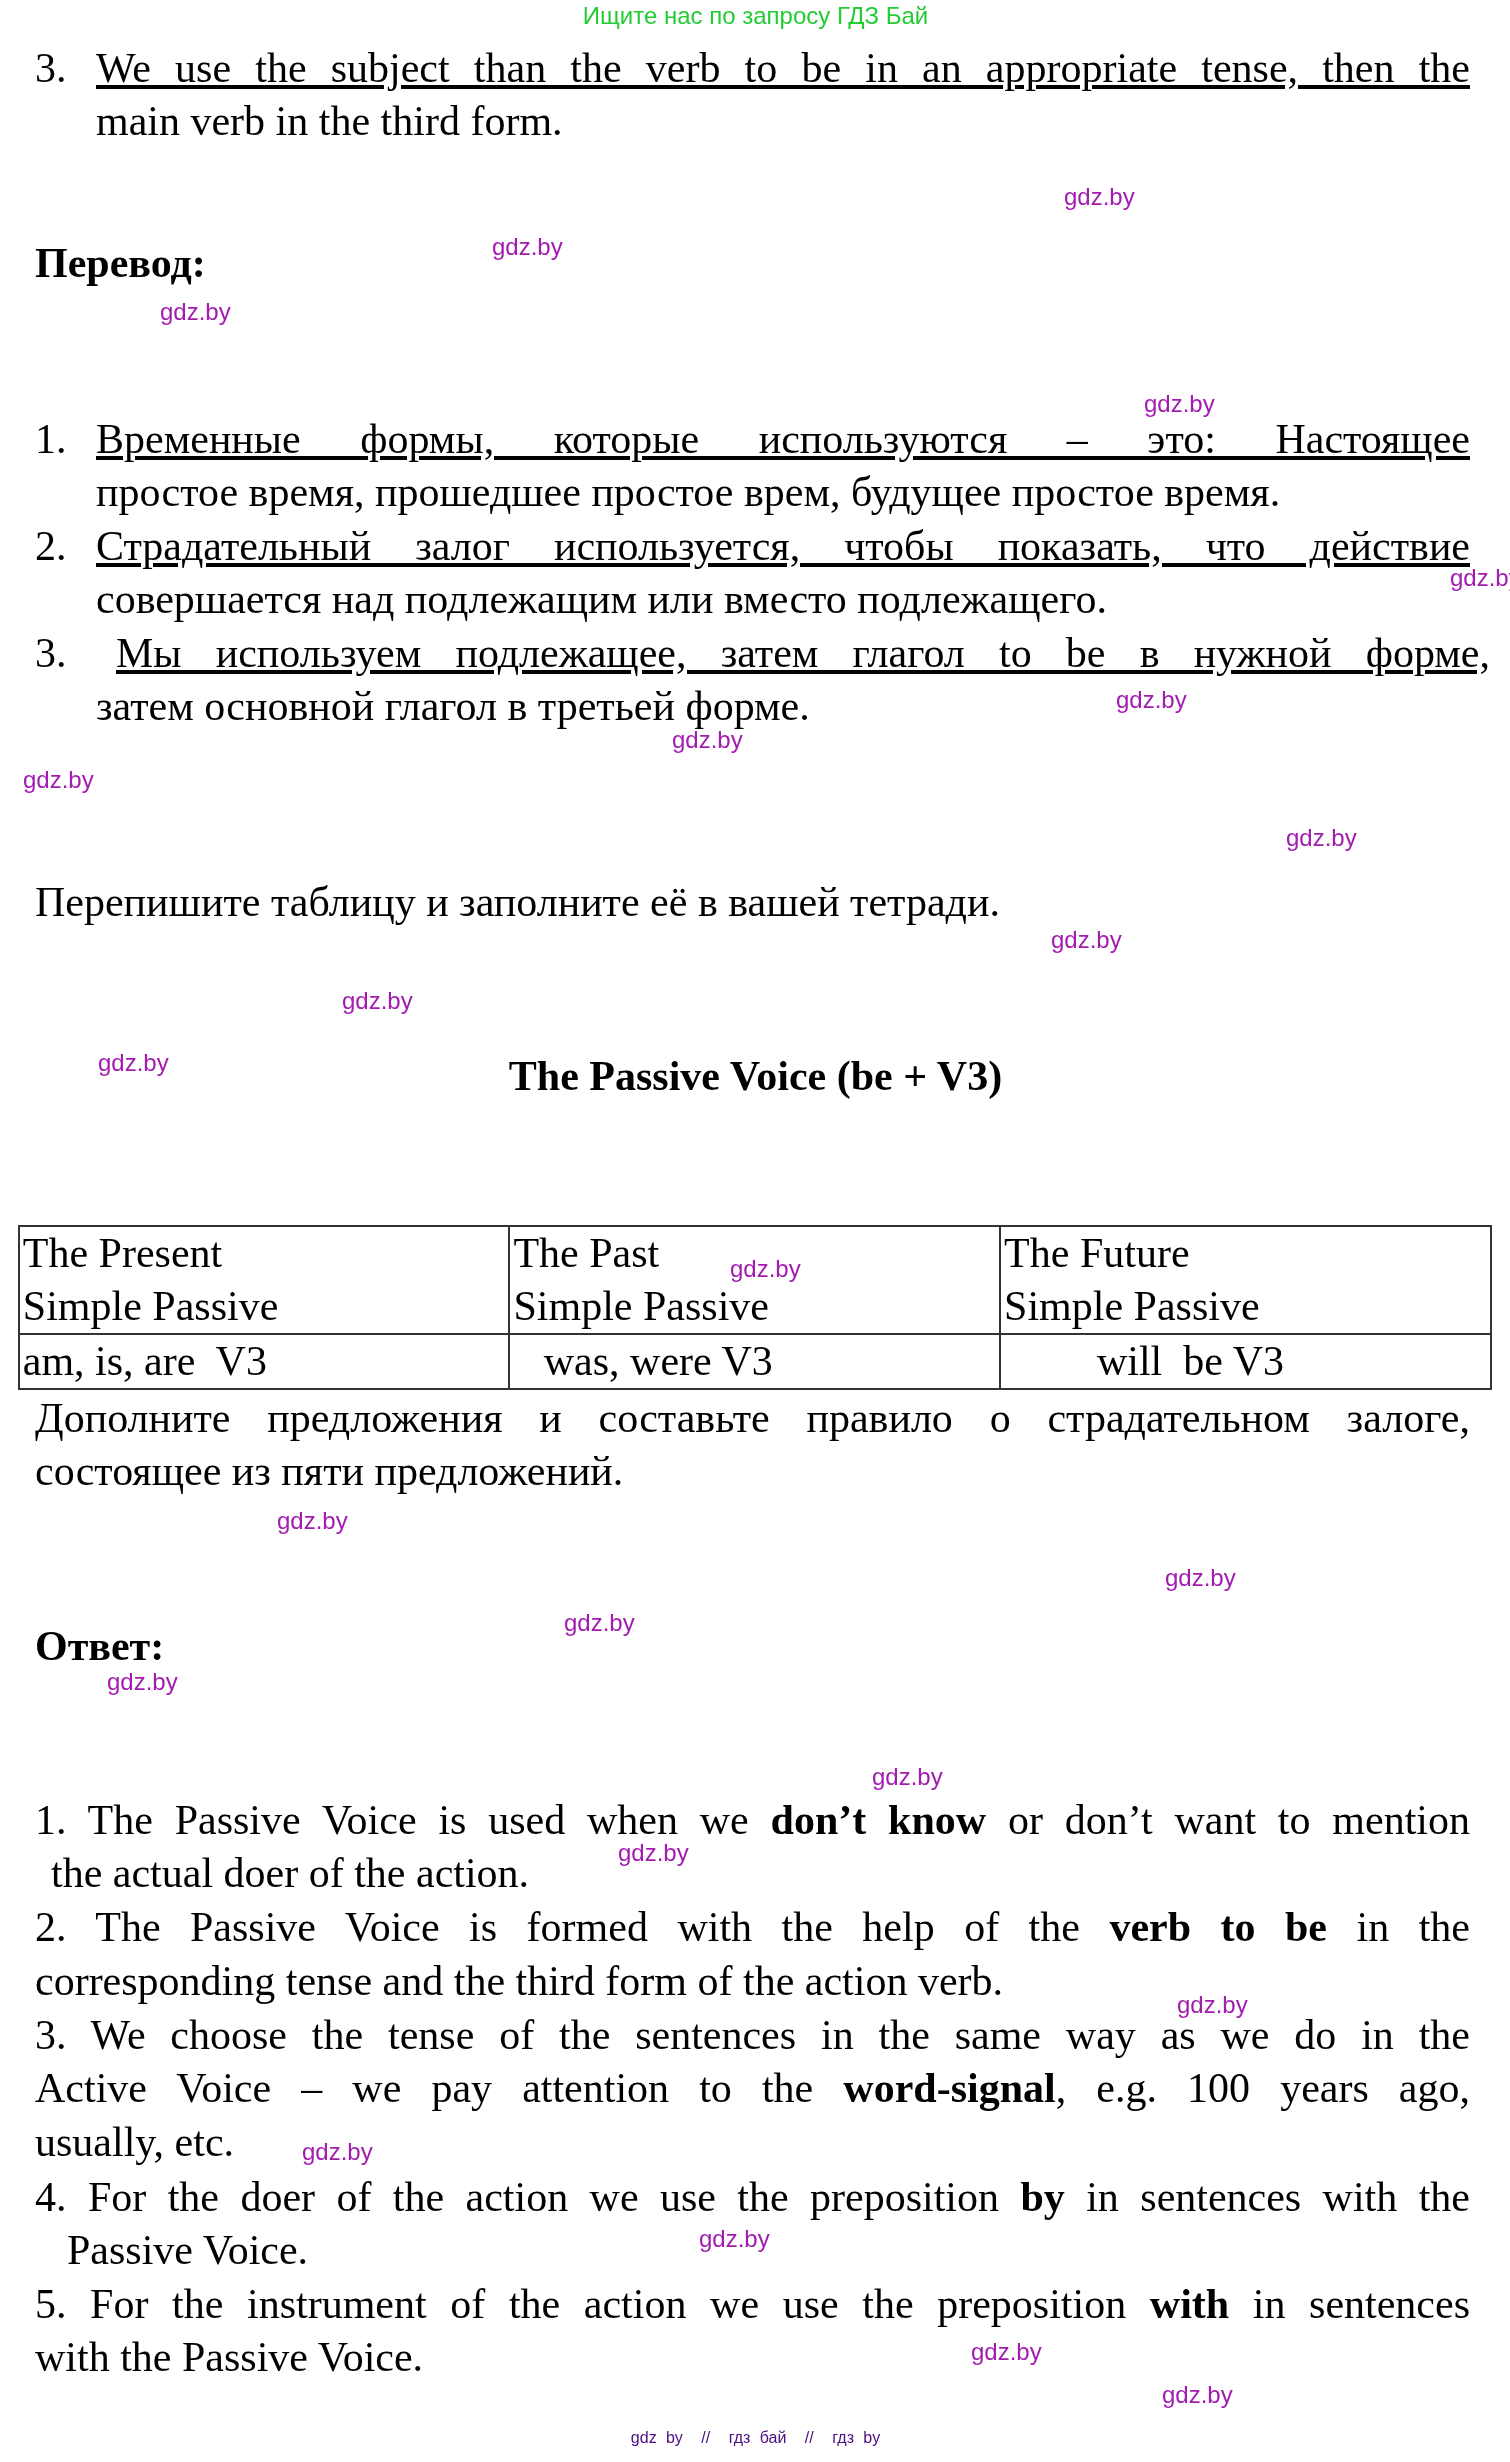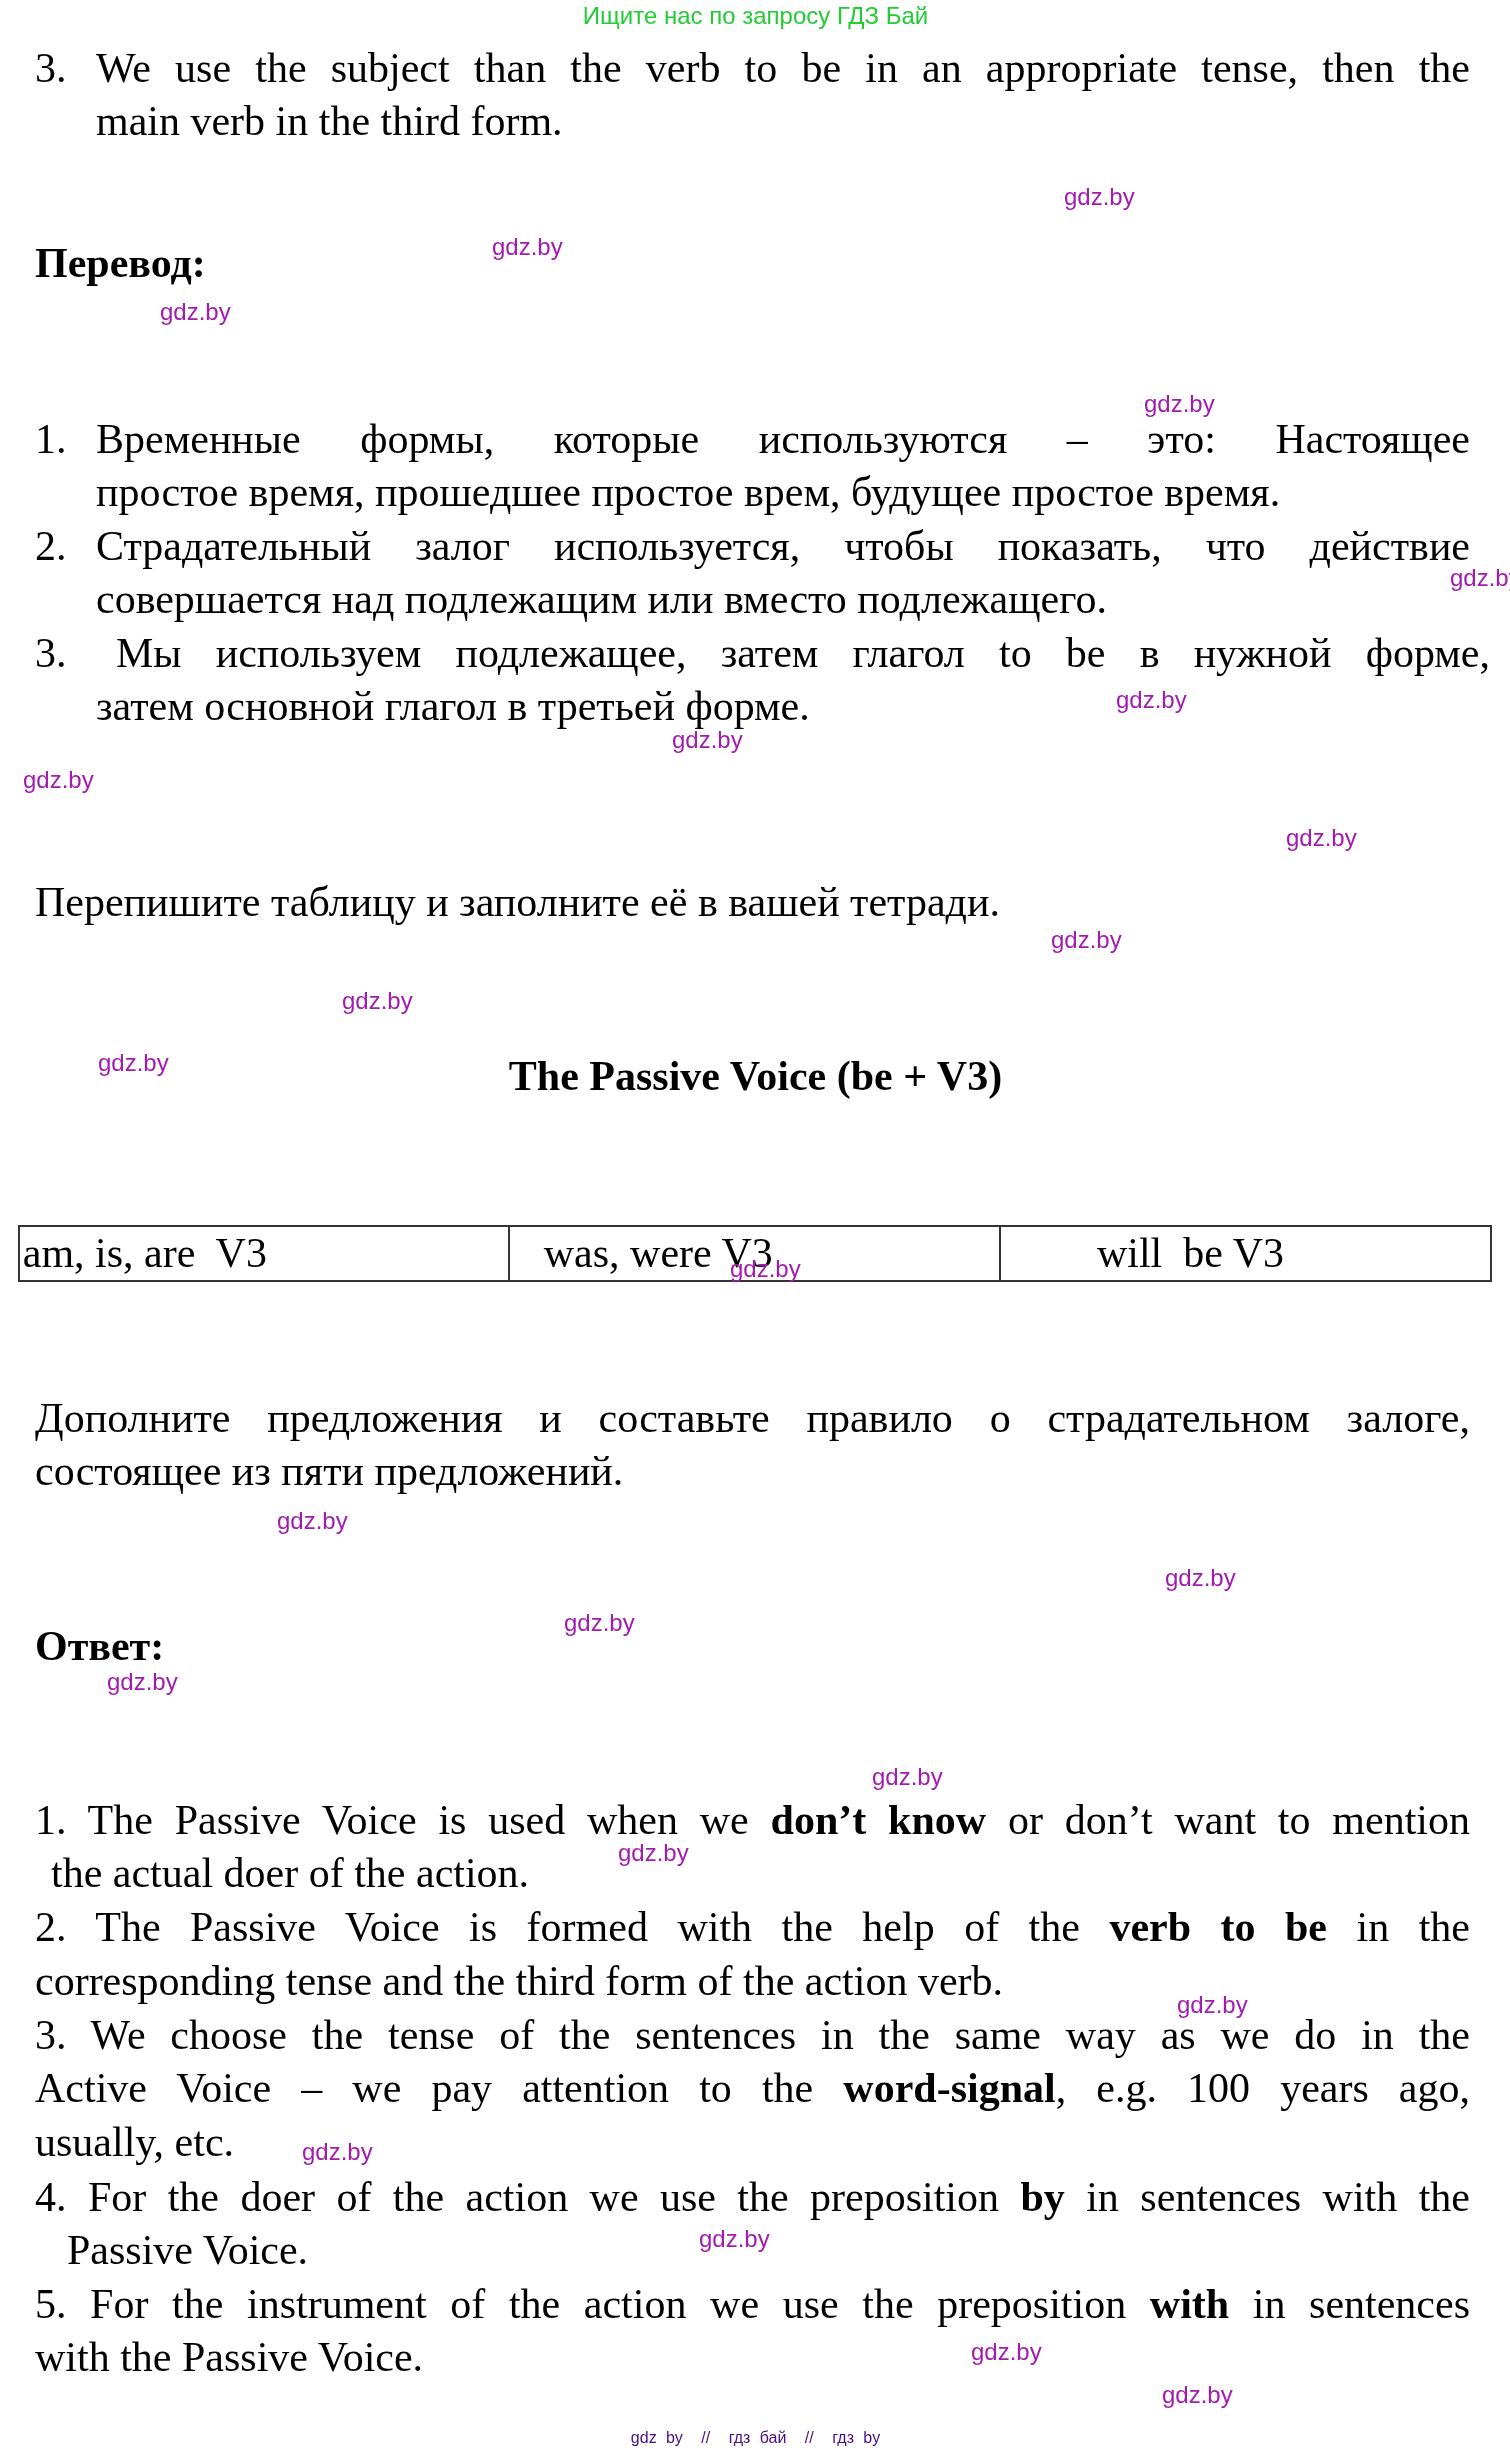--- a/index.html
+++ b/index.html
@@ -4,21 +4,21 @@
 <style>
   html, body { margin:0; padding:0; background:#ffffff; }
   body { width:1511px; height:2462px; position:relative; overflow:hidden; font-family:"Liberation Serif", serif; color:#000; }
   .abs { position:absolute; white-space:nowrap; }
   .hdr { font-family:"Liberation Sans", sans-serif; font-size:24px; color:#22cc33; top:1.6px; left:0; width:1511px; text-align:center; }
   .ftr { font-family:"Liberation Sans", sans-serif; font-size:16px; color:#4b0f82; top:2429px; left:0; width:1511px; text-align:center; word-spacing:4.8px; }
   .wm { font-family:"Liberation Sans", sans-serif; font-size:24px; color:#a21caf; }
   .t { font-size:42px; line-height:53px; }
   .bold { font-weight:bold; }
   .num { position:absolute; left:35px; }
-  .ind { position:absolute; left:96px; }
+  .ind { position:absolute; left:96px;text-decoration:underline; }
   .just { text-align:justify; text-align-last:justify; }
   .title { font-size:42px; font-weight:bold; left:0; width:1511px; text-align:center; }
   table.pv { position:absolute; left:17.6px; top:1225px; width:1474px; border-collapse:collapse; font-size:42px; line-height:53px; }
   table.pv td { border:2.4px solid #333; vertical-align:top; padding:0 3.2px; width:33.3%; }
 </style>
 </head>
 <body>
 
 <div class="abs hdr">Ищите нас по запросу ГДЗ Бай</div>
 
@@ -61,20 +61,34 @@
 
 <div class="abs t" style="top:876px;left:35px;">Перепишите таблицу и заполните её в вашей тетради.</div>
 <div class="abs wm" style="top:926px;left:1051px;">gdz.by</div>
 <div class="abs wm" style="top:987px;left:342px;">gdz.by</div>
 <div class="abs wm" style="top:1049px;left:98px;">gdz.by</div>
 
 <div class="abs title" style="top:1050px;line-height:53px;">The Passive Voice (be + V3)</div>
 
 <table class="pv">
   <tbody>
+      <tr>
+    <td>
+          <div>The Present</div>
+          <div>Simple Passive</div>
+        </td>
+    <td>
+          <div>The Past</div>
+          <div>Simple Passive</div>
+        </td>
+    <td>
+          <div>The Future</div>
+          <div>Simple Passive</div>
+        </td>
+  </tr>
   <tr>
     <td style="white-space:pre;">am, is, are  V3</td>
     <td style="white-space:pre;padding-left:23px;"> was, were V3</td>
     <td style="white-space:pre;padding-left:96px;border-radius:19px;">will  be V3</td>
   </tr>
 </tbody>
   </table>
 <div class="abs wm" style="top:1255px;left:730px;">gdz.by</div>
 
 <div class="abs t just" style="top:1392px;left:35px;width:1435px;display:block;">Дополните предложения и составьте правило о страдательном залоге,</div>

